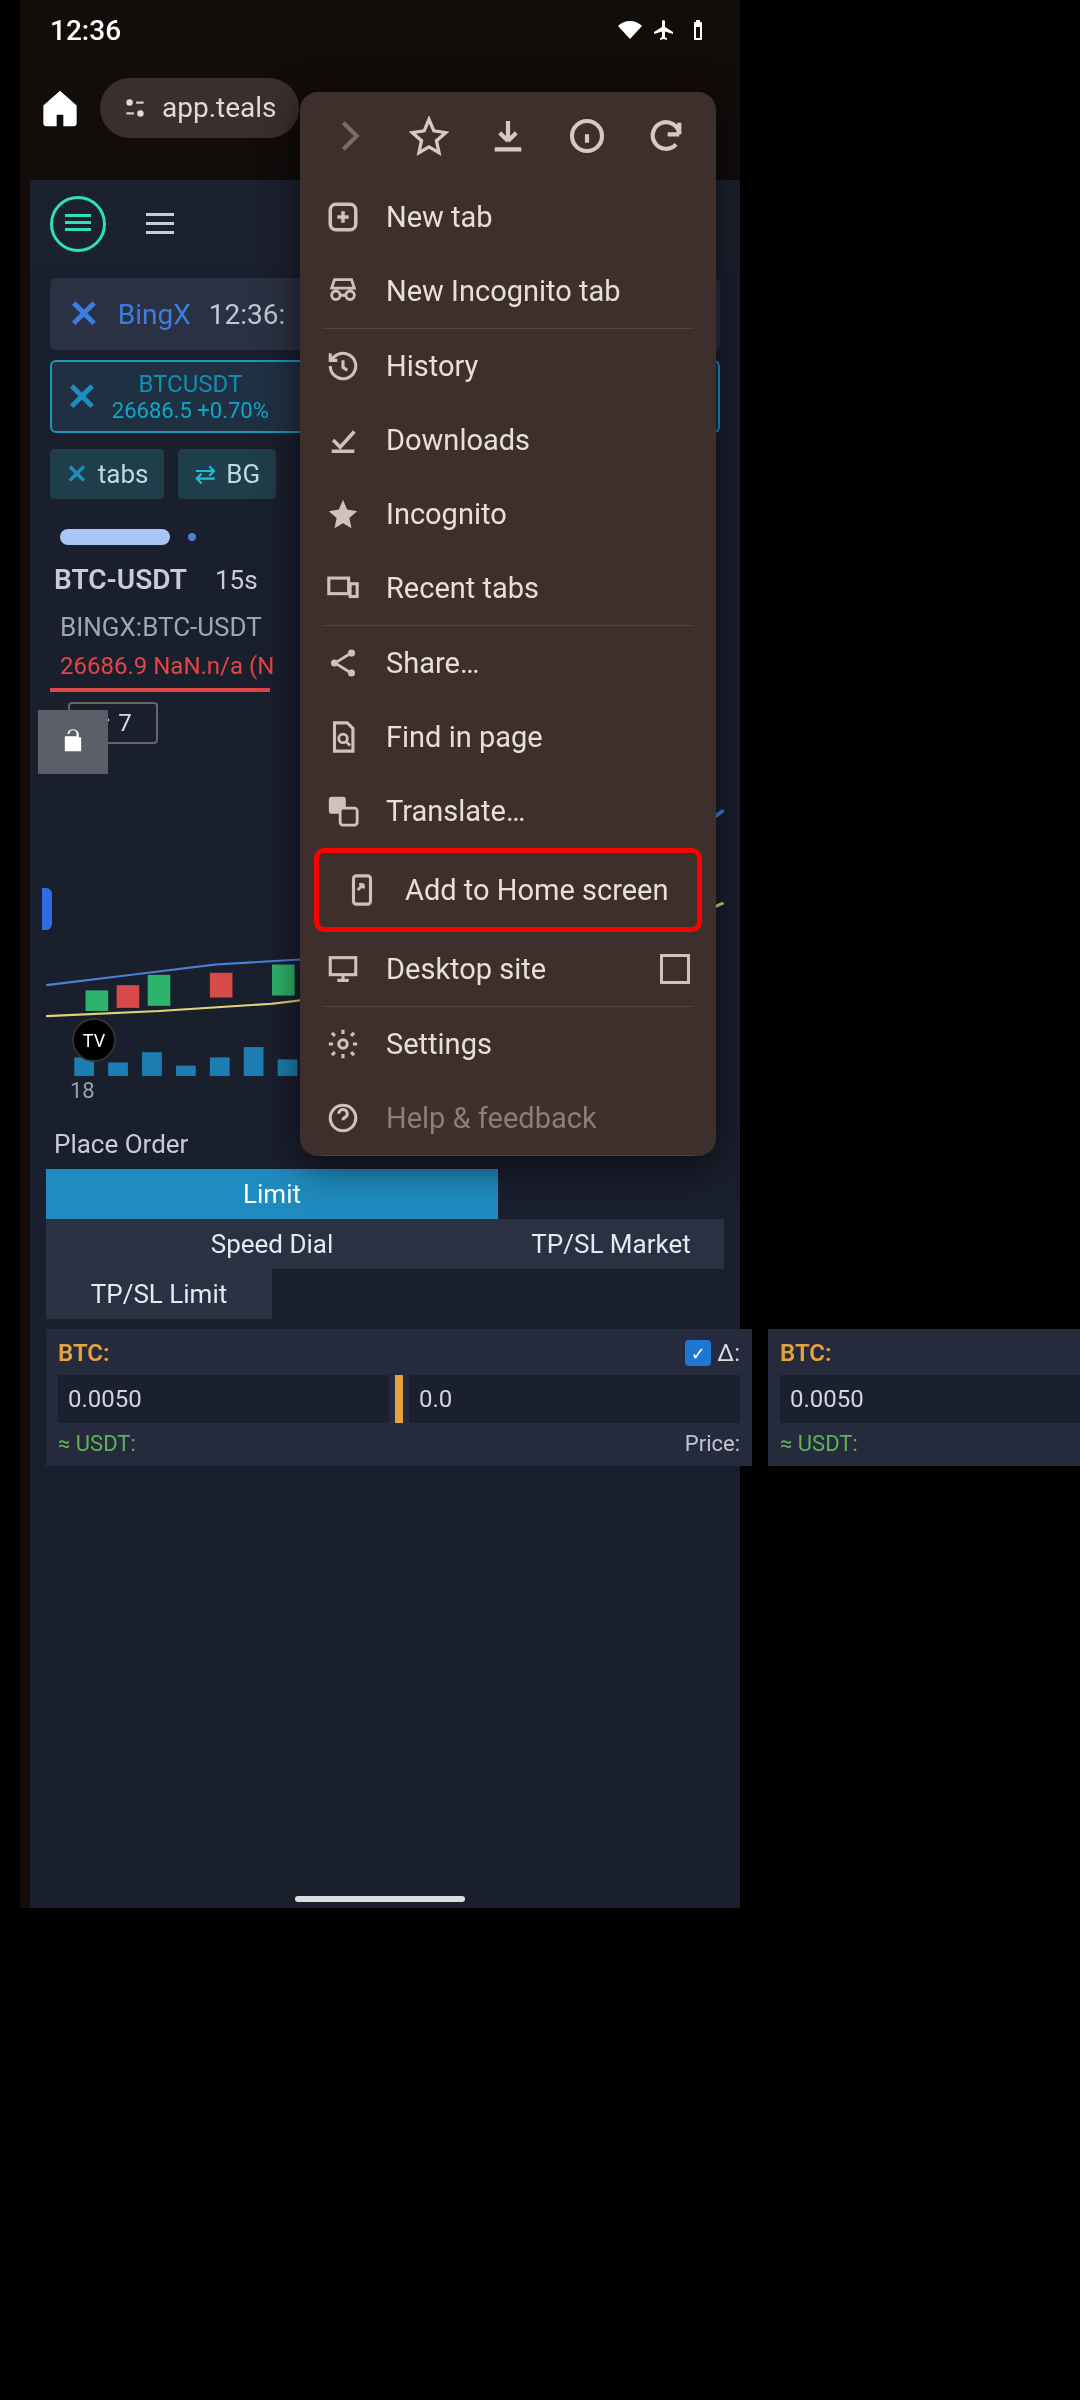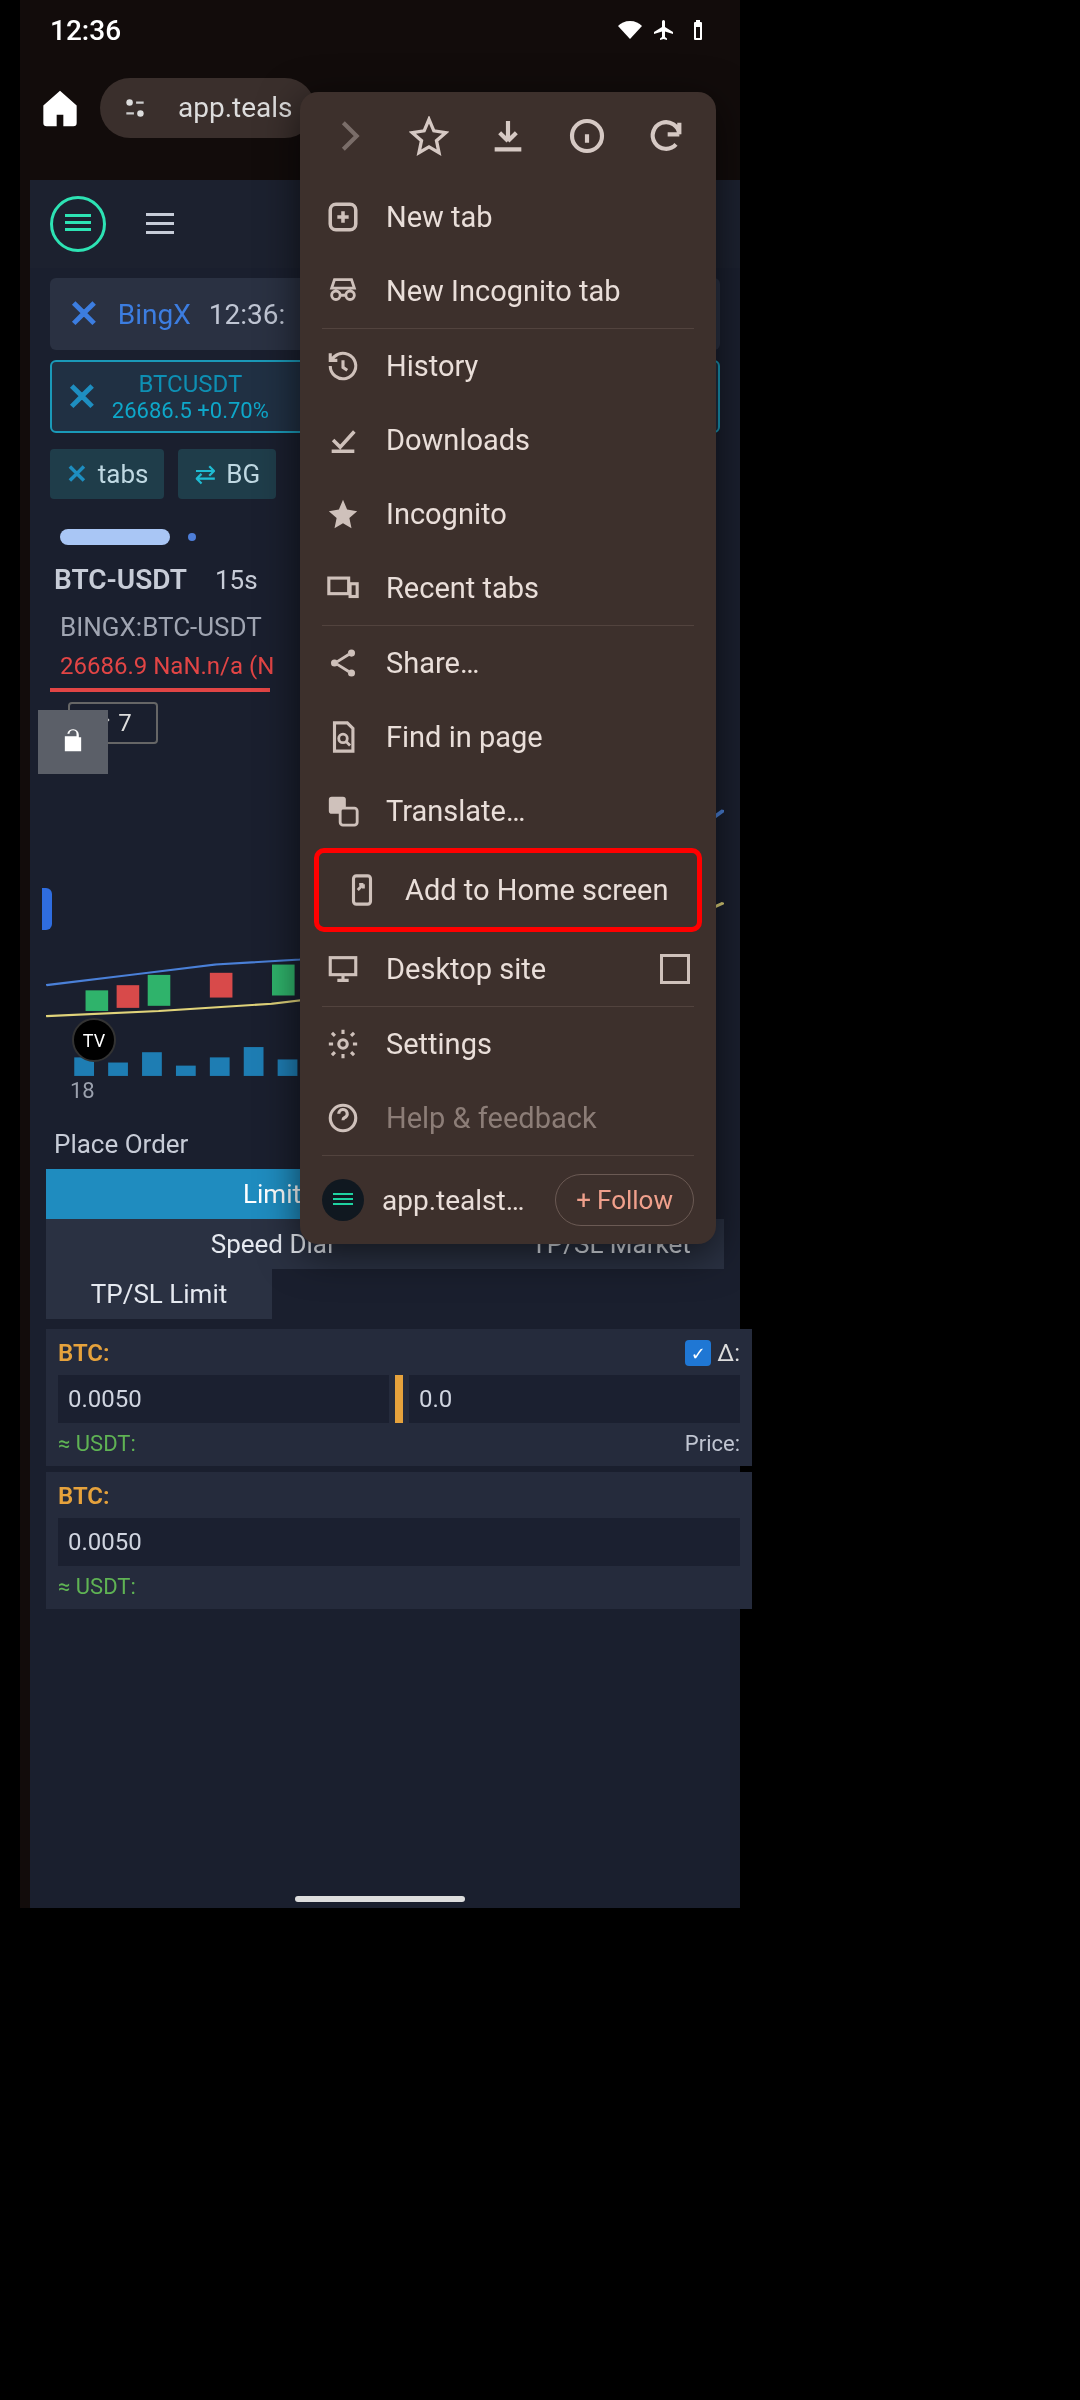--- a/index.html
+++ b/index.html
@@ -6,21 +6,21 @@
   body { background: #000; width: 1080px; height: 2400px; overflow: hidden; position: relative; color: #fff; }
 
   .screen { position: absolute; left: 20px; top: 0; width: 720px; height: 1908px; background: #120c0b; }
 
   .status-bar { height: 60px; display: flex; align-items: center; justify-content: space-between; padding: 0 30px; font-size: 28px; font-weight: 500; color: #fff; }
   .status-right { display: flex; gap: 10px; align-items: center; }
   .status-icon { width: 24px; height: 24px; display: inline-block; }
 
   .browser-bar { height: 95px; display: flex; align-items: center; padding: 0 20px; gap: 20px; }
   .home-btn { width: 40px; height: 40px; }
-  .url-pill { flex: 0 0 auto; background: #3a2f2c; border-radius: 50px; height: 60px; display: flex; align-items: center; padding: 0 22px; gap: 30px; font-size: 28px; color: #ddd; }
+  .url-pill { flex: 0 0 auto; background: #3a2f2c; border-radius: 50px; height: 60px; display: flex; align-items: center; padding: 0 22px; gap: 14px; font-size: 28px; color: #ddd; }
   .url-icon { width: 26px; height: 26px; }
 
   .app-area { position: absolute; left: 10px; right: 0; top: 180px; bottom: 0; background: #1a1f2e; }
 
   .app-header { display: flex; align-items: center; padding: 16px 20px; gap: 40px; background: #1c212f; }
   .logo-circle { width: 56px; height: 56px; border: 3px solid #2de3b4; border-radius: 50%; display: flex; align-items: center; justify-content: center; }
   .logo-bars { width: 26px; height: 20px; background: repeating-linear-gradient(#2de3b4 0 3px, transparent 3px 7px); }
   .hamburger { width: 28px; height: 22px; background: repeating-linear-gradient(#c6ccd8 0 3px, transparent 3px 9px); }
 
   .banner1 { margin: 10px 20px; background: #2a3142; border-radius: 6px; padding: 14px 18px; display: flex; align-items: center; gap: 18px; }
@@ -59,21 +59,21 @@
   .chart-left-tab { position:absolute; left:-4px; top:140px; width:10px; height:42px; background:#2f6de0; border-radius:0 6px 6px 0; }
   .x-axis { display:flex; padding: 0 40px; font-size: 22px; color:#9aa0ad; }
 
   .order-panel { margin: 16px 16px 0; }
   .order-title { font-size: 26px; color: #c7ccd7; padding: 10px 8px; }
   .order-tabs { display: grid; grid-template-columns: 1fr 1fr 1fr; }
   .order-tab { text-align:center; padding: 10px 0; font-size: 26px; color:#e5e9f0; background:#2a3142; }
   .order-tab.active { background:#1f8cbf; color:#fff; }
   .order-tab.full { grid-column: span 2; }
 
-  .btc-row { display: grid; grid-template-columns: 1fr; gap: 6px; margin: 10px 16px 0; }
+  .btc-row { display: grid; grid-template-columns: 1fr 1fr; gap: 16px; margin: 10px 16px 0; }
   .btc-cell { background:#252b3c; padding: 10px 12px; }
   .btc-label { color:#e6a23c; font-size: 24px; font-weight:600; }
   .delta-check { display:inline-flex; align-items:center; gap:6px; float:right; }
   .checkbox { width:26px; height:26px; background:#1f77d4; border-radius:4px; display:inline-flex; align-items:center; justify-content:center; color:#fff; font-size:18px; }
   .delta-label { color:#ddd; font-size:24px; }
   .input-pair { display:flex; gap:6px; margin-top:8px; }
   .num-input { flex:1; background:#1b2030; color:#d0d5e0; font-size:24px; padding:10px; border:none; }
   .orange-bar { width:8px; background:#e6a23c; }
   .usdt-row { display:flex; justify-content:space-between; margin-top:8px; font-size:22px; }
   .usdt-label { color:#5fb354; }
@@ -393,26 +393,16 @@
       <span>Settings</span>
     </div>
     <div class="menu-item disabled">
       <svg class="micon" viewBox="0 0 24 24">
           <circle cx="12" cy="12" r="9" stroke="currentColor" stroke-width="2.2" fill="none"></circle>
           <path d="M9 9a3 3 0 1 1 4 2.8c-.8.4-1 1-1 1.7M12 17h.01" stroke="currentColor" stroke-width="2.2" fill="none"></path>
         </svg>
       <span>Help &amp; feedback</span>
     </div>
     <div class="menu-sep"></div>
-    <div class="follow-row">
-      <div class="follow-icon">
-          <div class="follow-icon-bars"></div>
-        </div>
-      <span class="follow-url">app.tealst…</span>
-      <div class="follow-btn">
-        <span>+</span>
-        <span>Follow</span>
-      </div>
-    </div>
   </div>
 
   <div class="nav-handle"></div>
 </div>
 
 </body></html>

